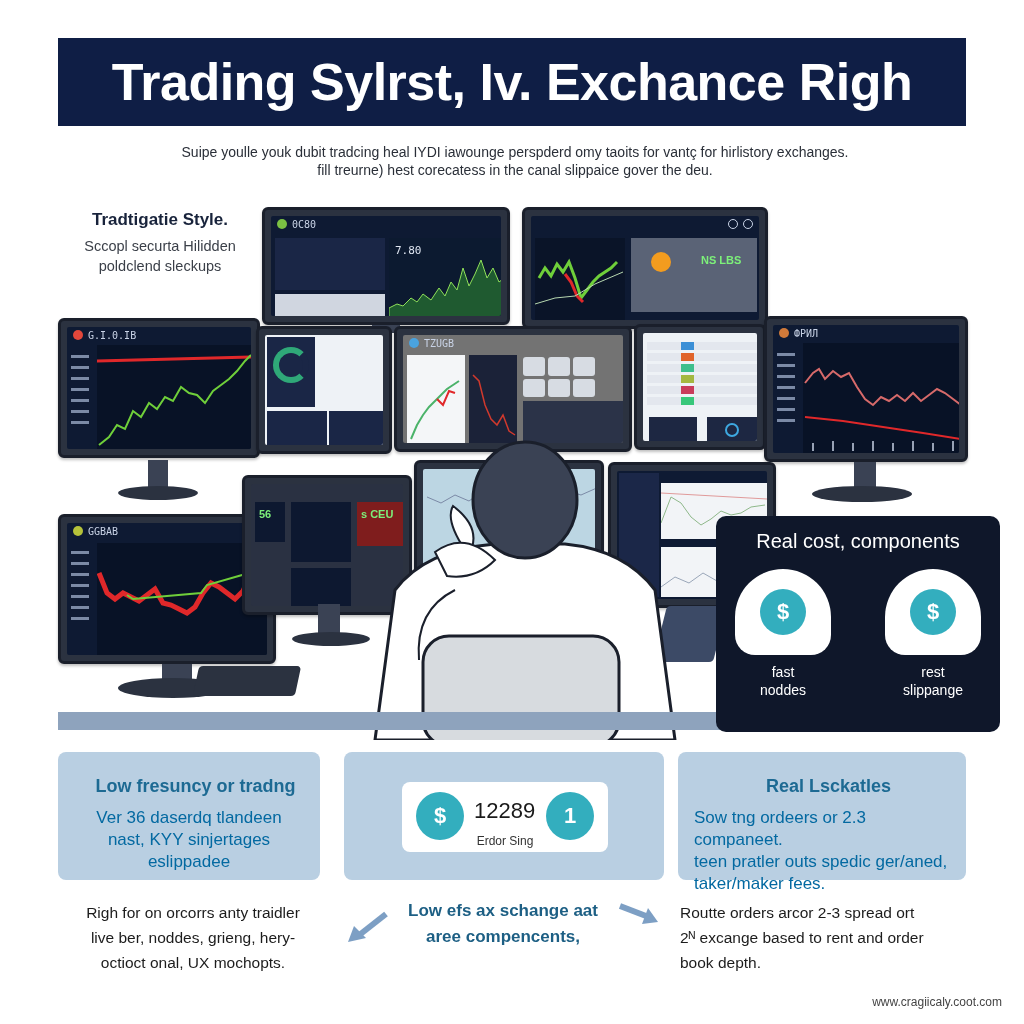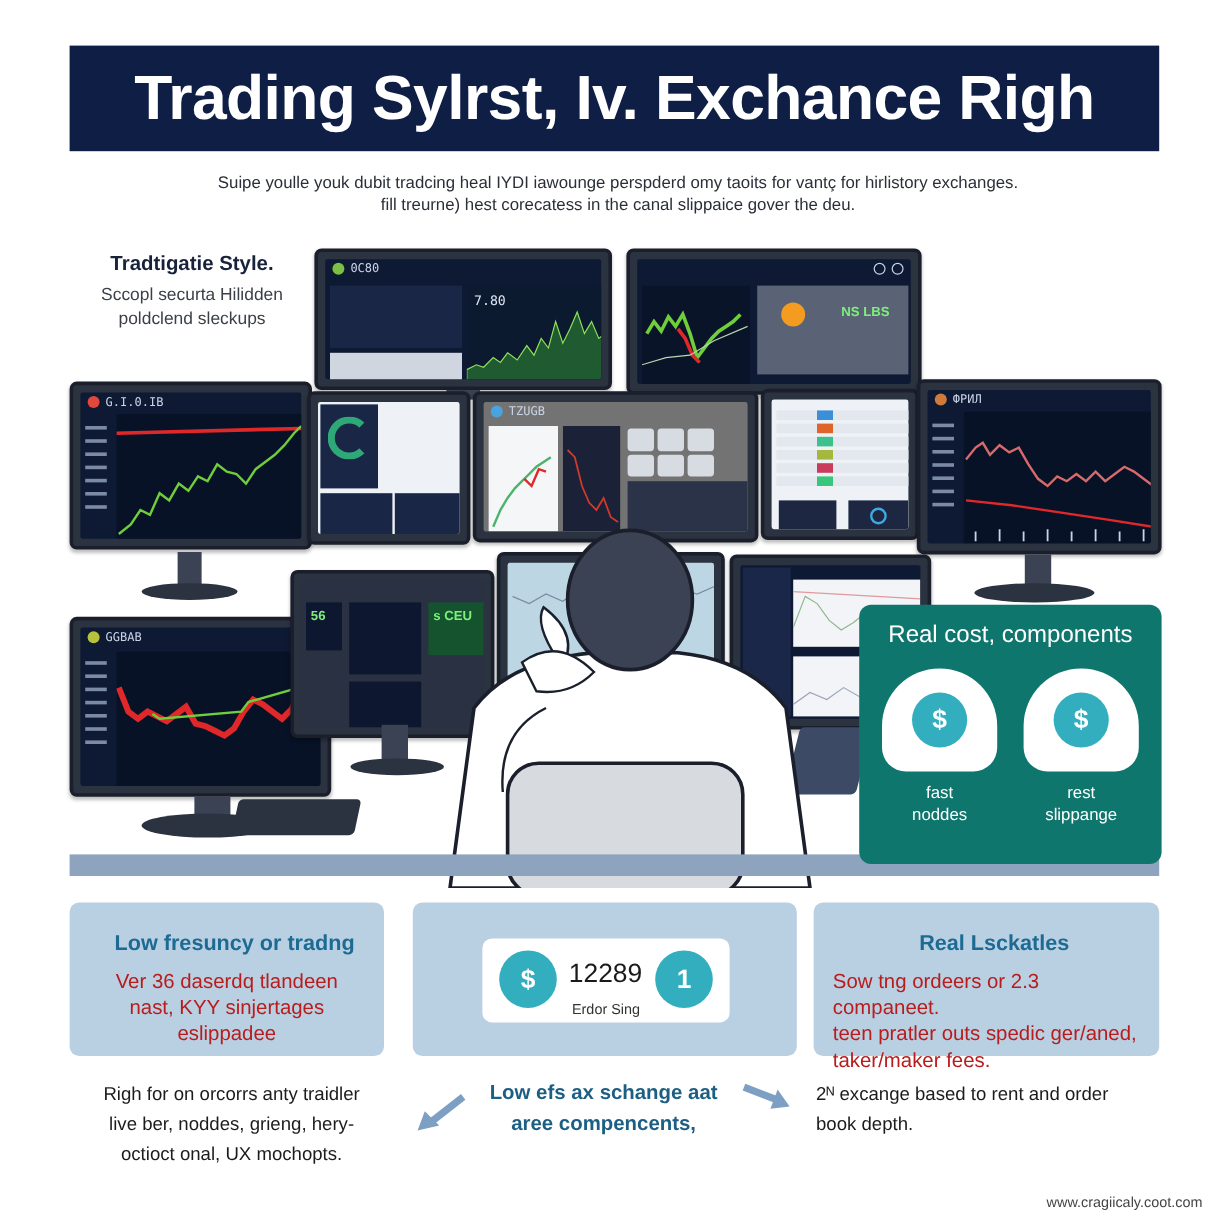--- a/index.html
+++ b/index.html
@@ -28,32 +28,32 @@
   .side-list i { display: block; height: 3px; background: #7b8aa6; margin: 8px 0; width: 18px; }
 
   .chart-svg { position: absolute; }
 
   
   .person { position: absolute; left: 355px; top: 440px; width: 330px; height: 300px; }
 
   .desk { position: absolute; left: 58px; top: 712px; width: 908px; height: 18px; background: #8ea3bd; }
 
   
-  .cost-panel { position: absolute; left: 716px; top: 504px; width: 252px; height: 216px; background: #0f766e; border-radius: 10px; padding: 10px 12px; }
+  .cost-panel { position: absolute; left: 716px; top: 516px; width: 284px; height: 216px; background: #0f172a; border-radius: 10px; padding: 10px 12px; }
   .cost-panel h3 { color: #ffffff; font-size: 20px; font-weight: 400; text-align: center; margin-top: 4px; }
   .cost-items { display: flex; justify-content: space-between; margin-top: 16px; }
   .cost-item { width: 110px; text-align: center; }
   .cost-bubble { width: 96px; height: 86px; margin: 0 auto; background: #ffffff; border-radius: 48px 48px 20px 20px; display: flex; align-items: center; justify-content: center; }
   .coin { width: 46px; height: 46px; border-radius: 50%; background: #33aebe; color: #ffffff; font-size: 22px; font-weight: 700; display: flex; align-items: center; justify-content: center; }
   .cost-label { color: #ffffff; font-size: 14px; line-height: 18px; margin-top: 8px; }
 
   
   .card { position: absolute; top: 752px; height: 128px; background: #b9cfe2; border-radius: 8px; text-align: center; }
   .card h4 { color: #1d6a93; font-size: 18px; font-weight: 700; margin-top: 24px; margin-left: 13px; }
-  .card p { color: #b91c1c; font-size: 17px; line-height: 22px; margin-top: 10px; padding: 0 10px; }
+  .card p { color: #0369a1; font-size: 17px; line-height: 22px; margin-top: 10px; padding: 0 10px; }
   .card-left { left: 58px; width: 262px; }
   .card-mid { left: 344px; width: 320px; }
   .card-right { left: 678px; width: 288px; }
   .card-right p { text-align: left; padding-left: 16px; }
   .order-box { position: absolute; left: 58px; top: 30px; width: 206px; height: 70px; background: #ffffff; border-radius: 8px; }
   .order-box .coin { position: absolute; top: 10px; width: 48px; height: 48px; }
   .order-value { position: absolute; left: 72px; top: 16px; font-size: 22px; color: #1a1a1a; }
   .order-label { position: absolute; left: 0; width: 100%; top: 52px; text-align: center; font-size: 12px; color: #333; }
 
   .foot-left { position: absolute; left: 62px; top: 900px; width: 262px; text-align: center; font-size: 15.5px; line-height: 25px; color: #1c1c1c; }
@@ -256,21 +256,21 @@
 <div class="stand" style="left:162px;top:664px;width:30px;height:18px;"></div>
 <div class="base" style="left:118px;top:678px;width:110px;height:20px;"></div>
 <div style="position:absolute;left:196px;top:666px;width:102px;height:30px;background:#2b3240;border-radius:4px;transform:skewX(-12deg);"></div>
 
 <div class="monitor" style="left:242px;top:475px;width:170px;height:140px;">
   <div class="screen" style="background:#2a3142;">
     <div style="position:absolute;left:4px;top:18px;width:30px;height:40px;background:#0d1830;">
       <span style="position:absolute;left:4px;top:6px;color:#7df07a;font-size:11px;font-weight:700;">56</span>
     </div>
     <div style="position:absolute;left:40px;top:18px;width:60px;height:60px;background:#0d1830;"></div>
-    <div style="position:absolute;left:106px;top:18px;width:48px;height:44px;background:#14532d;">
+    <div style="position:absolute;left:106px;top:18px;width:48px;height:44px;background:#7f1d1d;">
       <span style="position:absolute;left:4px;top:6px;color:#7df07a;font-size:11px;font-weight:700;">s CEU</span>
     </div>
     <div style="position:absolute;left:40px;top:84px;width:60px;height:42px;background:#0d1830;"></div>
   </div>
 </div>
 <div class="stand" style="left:318px;top:604px;width:22px;height:34px;"></div>
 <div class="base" style="left:292px;top:632px;width:78px;height:14px;"></div>
 
 <div class="monitor" style="left:414px;top:460px;width:190px;height:132px;">
   <div class="screen light" style="background:#bcd6e3;">
@@ -375,17 +375,18 @@
   <div>Low efs ax schange aat</div>
   <div>aree compencents,</div>
 </div>
 
 <svg class="arrow" style="left:616px;top:900px;" width="46" height="28" viewBox="0 0 46 28">
   <path d="M4,6 L30,16" stroke="#7d9fc4" stroke-width="6"></path>
   <path d="M42,22 L26,24 L32,8 Z" fill="#7d9fc4"></path>
 </svg>
 
 <div class="foot-right">
+  <div>Routte orders arcor 2-3 spread ort</div>
   <div>2ᴺ excange based to rent and order</div>
   <div>book depth.</div>
 </div>
 
 <div class="credit">www.cragiicaly.coot.com</div>
 
 </body></html>

